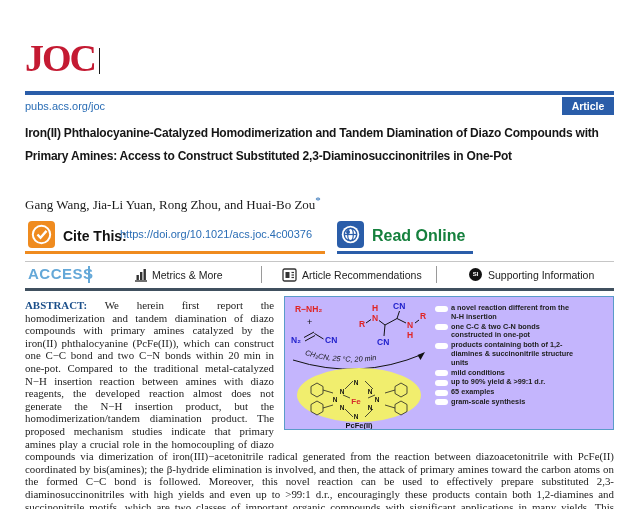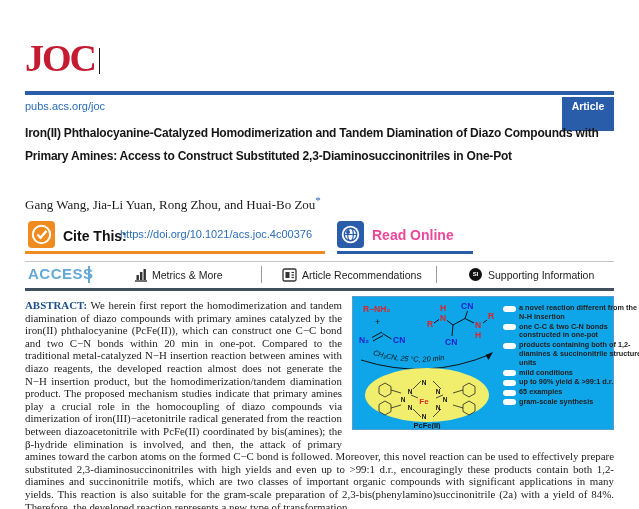--- a/index.html
+++ b/index.html
@@ -9,59 +9,59 @@
   
   .masthead{position:absolute;left:25px;top:2px;display:flex;align-items:flex-end;height:46px;}
   .logo-joc{font-family:"Liberation Serif",serif;font-weight:700;color:#c41a32;
             font-size:38px;line-height:44px;letter-spacing:-2px;}
   .logo-div{width:1px;height:26px;background:#1a1a1a;margin:0 5px 6px 4px;}
   .logo-name{font-family:"Liberation Serif",serif;font-style:italic;font-weight:700;
              font-size:12.5px;color:#111;margin-bottom:7px;white-space:nowrap;}
 
   .rule-blue{position:absolute;left:25px;right:25px;top:59px;height:4px;background:#2a5da9;}
   .site-url{position:absolute;left:25px;top:68px;font-size:11px;color:#2a6db5;}
-  .badge{position:absolute;right:25px;top:65px;width:52px;height:34px;background:#2a5da9;
+  .badge{position:absolute;right:25px;top:65px;width:52px;height:18px;background:#2a5da9;
          color:#fff;font-weight:700;font-size:10.5px;text-align:center;line-height:18px;}
 
   
   .title{position:absolute;left:25px;top:90px;width:588px;margin:0;
          font-size:12px;font-weight:700;line-height:23px;color:#161616;letter-spacing:-0.2px;}
   .authors{position:absolute;left:25px;top:162px;font-family:"Liberation Serif",serif;
            font-size:13px;color:#1a1a1a;}
   .author-mark{color:#2a6db5;font-size:11px;vertical-align:super;}
 
   
   .cite-row{position:absolute;left:25px;top:188px;width:589px;height:36px;}
   .icon-sq{position:absolute;top:1px;width:27px;height:27px;border-radius:4px;}
   .cite-icon{left:3px;background:#ef8b1f;}
   .read-icon{left:312px;background:#2a5da9;}
   .icon-sq svg{position:absolute;left:0;top:0;}
   .cite-label{position:absolute;left:38px;top:8px;font-weight:700;font-size:14px;color:#111;}
   .cite-doi{position:absolute;left:95px;top:8px;font-size:11px;color:#2a6db5;}
-  .read-label{position:absolute;left:347px;top:7px;font-weight:700;font-size:14px;color:#ec4899;}
+  .read-label{position:absolute;left:347px;top:7px;font-weight:700;font-size:16px;color:#15803d;}
   .cite-underline{position:absolute;left:0;top:31px;width:300px;height:3px;background:#ef8b1f;}
   .read-underline{position:absolute;left:312px;top:31px;width:136px;height:3px;background:#2a5da9;}
 
   
   .rule-gray{position:absolute;left:25px;right:25px;top:229px;height:1px;background:#c6c6c6;}
   .access-row{position:absolute;left:25px;right:25px;top:232px;height:23px;font-size:10.5px;color:#222;}
   .access-label{position:absolute;left:3px;top:1px;font-size:15px;font-weight:700;
                 color:#64a8d8;letter-spacing:0.5px;}
   .vsep{position:absolute;top:2px;width:1px;height:17px;background:#9a9a9a;}
   .vsep-blue{position:absolute;left:63px;top:2px;width:2px;height:17px;background:#64a8d8;}
   .ai{position:absolute;top:4px;}
   .ai-label{position:absolute;top:5px;white-space:nowrap;}
   .si-circle{position:absolute;left:444px;top:4px;width:13px;height:13px;border-radius:50%;
              background:#111;color:#fff;font-size:6px;font-weight:700;text-align:center;line-height:13px;}
   .rule-dark{position:absolute;left:25px;right:25px;top:256px;height:3px;background:#40505f;}
 
   
   .abstract{position:absolute;left:25px;top:264px;width:589px;}
-  .graphic-box{float:right;width:262px;height:134px;margin-left:10px;margin-bottom:10px;
-               background:#0ea5e9;border:1px solid #5a9bc9;box-sizing:border-box;position:relative;}
+  .graphic-box{float:right;width:330px;height:134px;margin-left:10px;margin-bottom:10px;
+               background:#c4b5fd;border:1px solid #5a9bc9;box-sizing:border-box;position:relative;}
   .abs-p{margin:0;padding-top:3px;font-family:"Liberation Serif",serif;font-size:10.9px;
          line-height:12.6px;text-align:justify;color:#1b1b1b;}
   .abs-label{font-weight:700;color:#1b4f8a;}
 
   
   .scheme{position:absolute;left:2px;top:0;}
   .bullets{position:absolute;left:150px;top:7px;width:140px;}
   .bullet-item{display:flex;margin-bottom:1px;font-size:7.3px;line-height:8.8px;color:#222;font-weight:bold;}
   .pill{flex:none;width:13px;height:6px;border-radius:3px;background:#fff;margin:1.5px 3px 0 0;}
 

